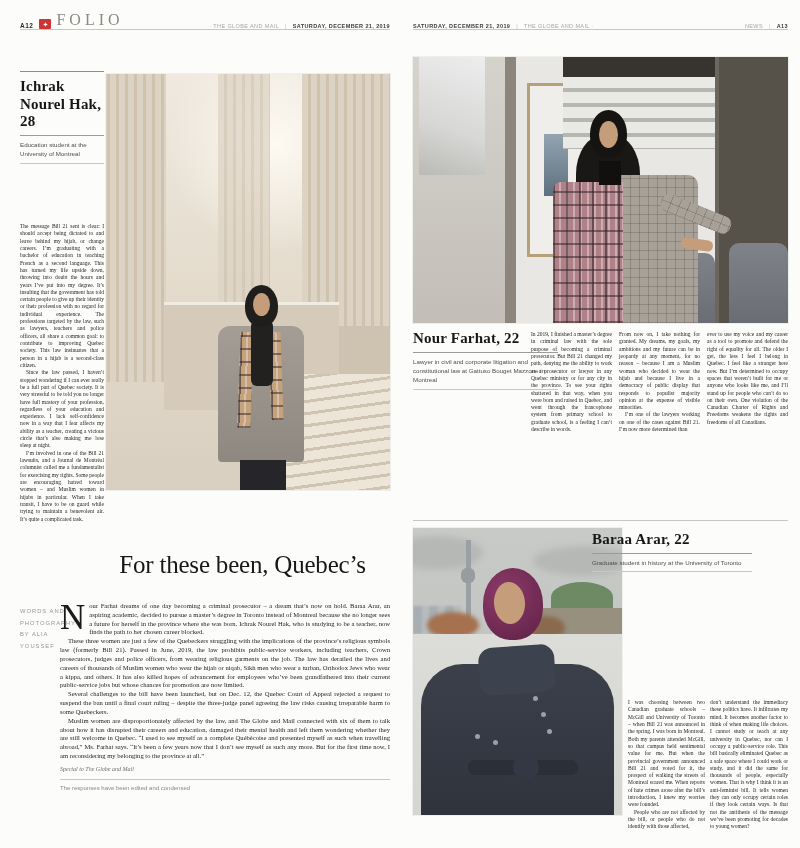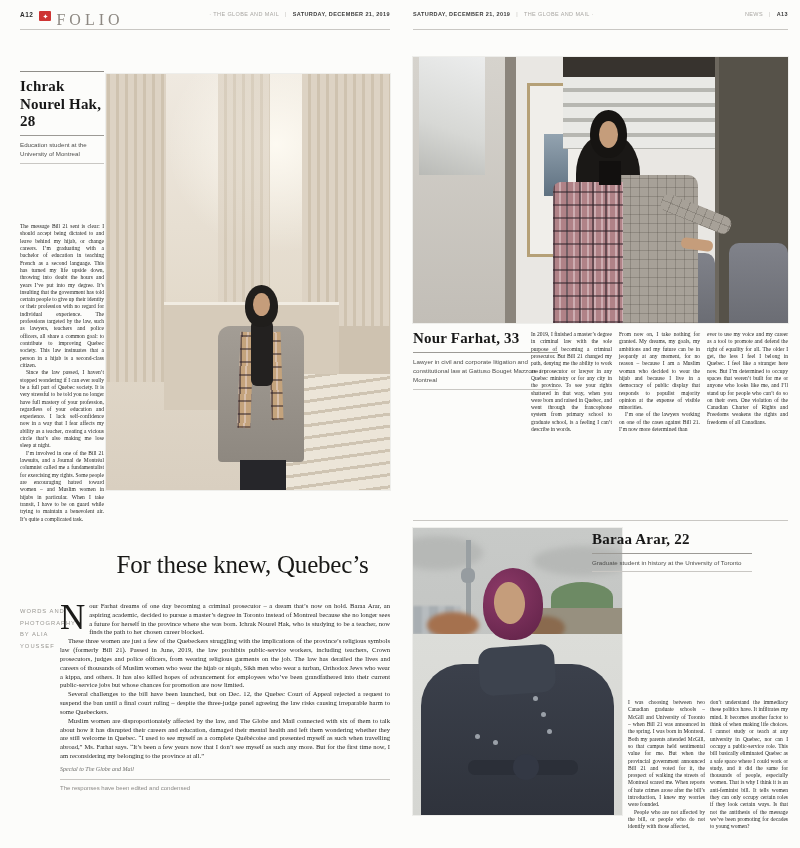--- a/index.html
+++ b/index.html
@@ -2,21 +2,21 @@
 <html lang="en"><head>
 <meta charset="utf-8">
 <style>
   html,body{margin:0;padding:0;background:#e9e9e7;}
   .sheet{position:relative;width:800px;height:848px;background:#fcfcfa;overflow:hidden;
          font-family:"Liberation Serif",serif;color:#1f1f1f;}
   .abs{position:absolute;}
   .rule{position:absolute;height:1px;background:#c9c7c3;}
 
   
-  .hdr{position:absolute;top:11px;height:18px;display:flex;align-items:flex-start;
+  .hdr{position:absolute;top:11px;height:18px;display:flex;align-items:flex-end;
        font-family:"Liberation Sans",sans-serif;}
   .pgnum{font-size:6.5px;font-weight:bold;letter-spacing:.5px;color:#2b2b2b;}
   .flag{width:12px;height:10px;background:#ce3433;border-radius:1px;margin:0 5px 0 6px;
         display:flex;align-items:center;justify-content:center;}
   .flag span{color:#fff;font-size:7px;line-height:1;}
   .brand{font-family:"Liberation Serif",serif;font-size:16px;letter-spacing:4px;color:#8d8882;}
   .hdr-right{margin-left:auto;font-size:5.5px;letter-spacing:.4px;color:#a9a7a3;white-space:nowrap;}
   .hdr-right b{color:#3c3c3c;font-weight:bold;}
   .hdr-sep{margin:0 4px;color:#c4c2be;}
 
@@ -152,21 +152,21 @@
     <div style="left:112px;top:252px;width:86px;height:136px;background:linear-gradient(180deg,#a39d95,#8e8880);border-radius:12px 12px 4px 4px;"></div>
     <div class="plaid-mauve" style="left:133px;top:258px;width:13px;height:96px;background-color:#c4a37c;transform:rotate(2deg);"></div>
     <div class="plaid-mauve" style="left:164px;top:258px;width:12px;height:88px;background-color:#c4a37c;transform:rotate(-2deg);"></div>
     <div style="left:145px;top:246px;width:22px;height:66px;background:#232120;border-radius:6px;"></div>
     <div style="left:139px;top:211px;width:33px;height:42px;background:#201e1c;border-radius:50% 50% 46% 46%;"></div>
     <div class="skin" style="left:147px;top:219px;width:17px;height:23px;"></div>
     <div style="left:134px;top:386px;width:46px;height:30px;background:#26262a;"></div>
   </div>
 
   <div class="headline" style="left:95px;top:551px;width:295px;">
-    <div>For these knew, Quebec’s</div>
+    <div>For these been, Quebec’s</div>
   </div>
   <div class="byline" style="left:20px;top:606px;width:55px;">
     <div>WORDS AND</div>
     <div>PHOTOGRAPHY</div>
     <div>BY ALIA YOUSSEF</div>
   </div>
   <div class="feature" style="left:60px;top:602px;width:330px;">
     <p><span class="dropcap">N</span><span>our Farhat dreams of one day becoming a criminal prosecutor – a dream that’s now on hold. Baraa Arar, an aspiring academic, decided to pursue a master’s degree in Toronto instead of Montreal because she no longer sees a future for herself in the province where she was born. Ichrak Nourel Hak, who is studying to be a teacher, now finds the path to her chosen career blocked.</span></p>
     <p>These three women are just a few of the Quebeckers struggling with the implications of the province’s religious symbols law (formerly Bill 21). Passed in June, 2019, the law prohibits public-service workers, including teachers, Crown prosecutors, judges and police officers, from wearing religious garments on the job. The law has derailed the lives and careers of thousands of Muslim women who wear the hijab or niqab, Sikh men who wear a turban, Orthodox Jews who wear a kippa, and others. It has also killed hopes of advancement for employees who’ve been grandfathered into their current public-service jobs but whose chances for promotion are now limited.</p>
     <p>Several challenges to the bill have been launched, but on Dec. 12, the Quebec Court of Appeal rejected a request to suspend the ban until a final court ruling – despite the three-judge panel agreeing the law risks causing irreparable harm to some Quebeckers.</p>
@@ -193,21 +193,21 @@
     <div class="check-grey" style="left:208px;top:118px;width:77px;height:148px;border-radius:0 10px 0 0;"></div>
     <div class="check-grey" style="left:246px;top:148px;width:74px;height:18px;transform:rotate(22deg);border-radius:8px;"></div>
     <div class="skin" style="left:268px;top:182px;width:32px;height:11px;border-radius:5px;transform:rotate(8deg);"></div>
     <div class="plaid-mauve" style="left:140px;top:125px;width:70px;height:141px;border-radius:8px 0 0 0;"></div>
     <div style="left:186px;top:104px;width:22px;height:24px;background:#12100f;"></div>
     <div style="left:177px;top:53px;width:37px;height:48px;background:#161412;border-radius:50% 50% 46% 46%;"></div>
     <div class="skin" style="left:186px;top:64px;width:19px;height:27px;"></div>
   </div>
 
   <div class="abs profile" style="left:413px;top:330px;width:145px;">
-    <div class="name">Nour Farhat, 33</div>
+    <div class="name">Nour Farhat, 22</div>
     <hr>
     <div class="role">Lawyer in civil and corporate litigation and constitutional law at Gattuso Bouget Mazzone in Montreal</div>
     <hr class="lite">
   </div>
   <div class="ncol" style="left:531px;top:331px;width:81px;">
     <p>In 2019, I finished a master’s degree in criminal law with the sole purpose of becoming a criminal prosecutor. But Bill 21 changed my path, denying me the ability to work as a prosecutor or lawyer in any Quebec ministry or for any city in the province. To see your rights shattered in that way, when you were born and raised in Quebec, and went through the francophone system from primary school to graduate school, is a feeling I can’t describe in words.</p>
   </div>
   <div class="ncol" style="left:619px;top:331px;width:81px;">
     <p>From now on, I take nothing for granted. My dreams, my goals, my ambitions and my future can be in jeopardy at any moment, for no reason – because I am a Muslim woman who decided to wear the hijab and because I live in a democracy of public display that responds to populist majority opinion at the expense of visible minorities.</p>
     <p>I’m one of the lawyers working on one of the cases against Bill 21. I’m now more determined than</p>

